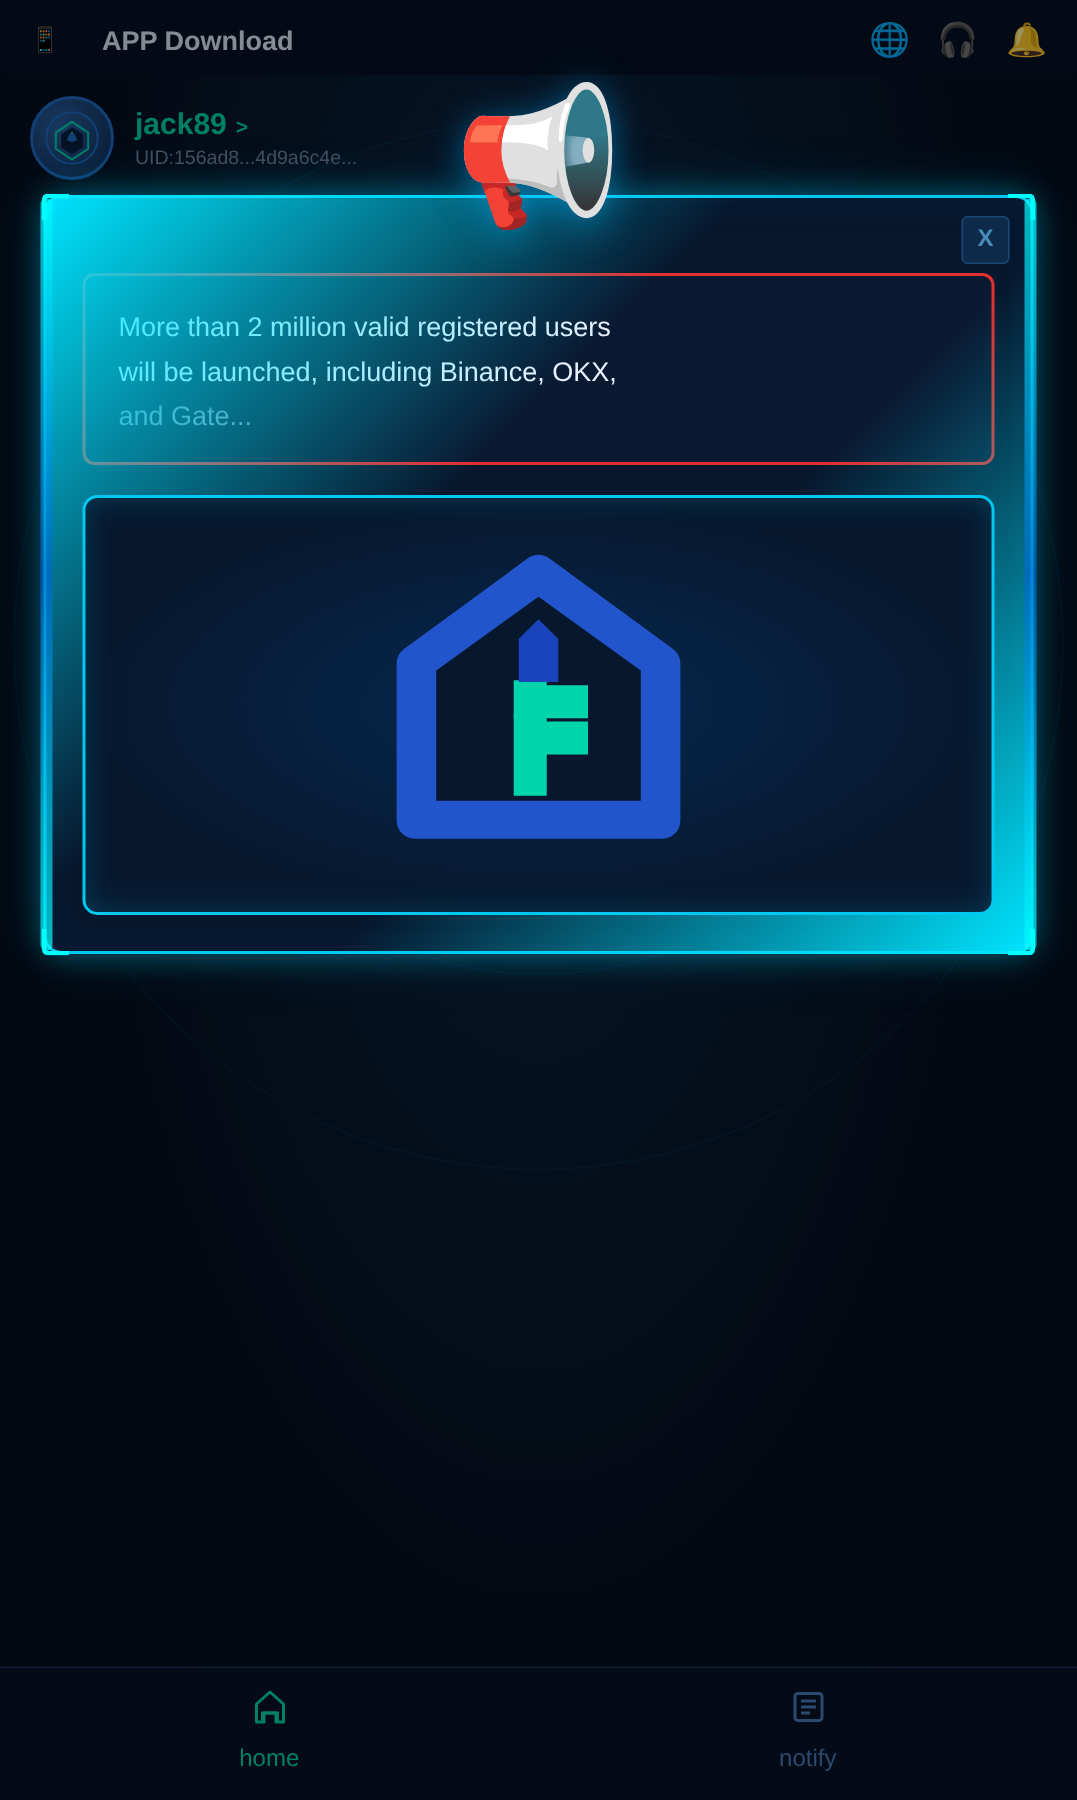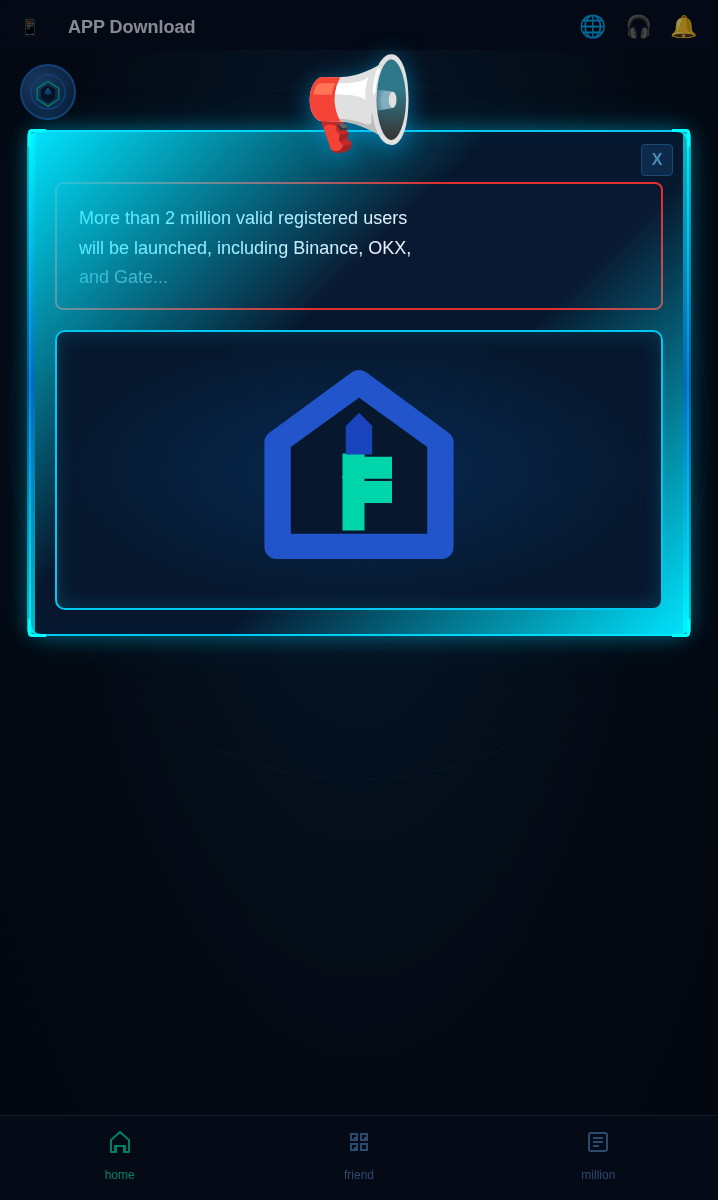--- a/index.html
+++ b/index.html
@@ -268,21 +268,21 @@
       flex: 1;
     }
     .nav-icon {
       font-size: 26px;
       color: #4a7ab8;
     }
     .nav-icon.active {
       color: #00d4aa;
     }
     .nav-label {
-      font-size: 12px;
+      font-size: 16px;
       color: #4a7ab8;
     }
     .nav-label.active {
       color: #00d4aa;
     }
 
     
     .side-glow-left, .side-glow-right {
       position: absolute;
       top: 0;
@@ -319,20 +319,27 @@
 <div class="user-section">
   <div class="user-avatar">
     <svg class="avatar-logo" viewBox="0 0 40 40" xmlns="http://www.w3.org/2000/svg">
       <circle cx="20" cy="20" r="19" fill="none" stroke="#1e6bc4" stroke-width="1.5"></circle>
       <path d="M20 8 L32 16 L32 28 L20 36 L8 28 L8 16 Z" fill="none" stroke="#00d4aa" stroke-width="1.5"></path>
       <path d="M20 12 L28 17 L28 27 L20 32 L12 27 L12 17 Z" fill="#0a2040"></path>
       <path d="M20 15 L16 22 L20 20 L24 22 Z" fill="#00d4aa"></path>
       <circle cx="20" cy="20" r="3" fill="#1e6bc4"></circle>
     </svg>
   </div>
+  <div class="user-info">
+    <div class="user-name">
+      <span>jack89</span>
+      <span class="user-name-arrow">&gt;</span>
+    </div>
+    <div class="user-uid">UID:156ad8...4d9a6c4e...</div>
+  </div>
 </div>
 
 <div class="modal-overlay">
   <div class="modal-card">
     <div class="corner-tl"></div>
     <div class="corner-tr"></div>
     <div class="corner-bl"></div>
     <div class="corner-br"></div>
     <div class="side-glow-left"></div>
     <div class="side-glow-right"></div>
@@ -377,35 +384,21 @@
       <svg width="28" height="28" viewBox="0 0 28 28" fill="none" xmlns="http://www.w3.org/2000/svg">
         <path d="M5 12L14 4L23 12V24H18V18H10V24H5V12Z" stroke="#00d4aa" stroke-width="2" fill="none" stroke-linejoin="round"></path>
         <path d="M9 24V18H19V24" stroke="#00d4aa" stroke-width="2" fill="none"></path>
       </svg>
     </span>
     <span class="nav-label active">home</span>
   </div>
   <div class="nav-item">
     <span class="nav-icon">
       <svg width="28" height="28" viewBox="0 0 28 28" fill="none" xmlns="http://www.w3.org/2000/svg">
-        <rect x="6" y="6" width="6" height="6" stroke="#4a7ab8" stroke-width="2" fill="none"></rect>
-        <rect x="16" y="6" width="6" height="6" stroke="#4a7ab8" stroke-width="2" fill="none"></rect>
-        <rect x="6" y="16" width="6" height="6" stroke="#4a7ab8" stroke-width="2" fill="none"></rect>
-        <rect x="16" y="16" width="6" height="6" stroke="#4a7ab8" stroke-width="2" fill="none"></rect>
-        <rect x="9" y="9" width="2" height="2" fill="#4a7ab8"></rect>
-        <rect x="19" y="9" width="2" height="2" fill="#4a7ab8"></rect>
-        <rect x="9" y="19" width="2" height="2" fill="#4a7ab8"></rect>
-      </svg>
-    </span>
-    <span class="nav-label">friend</span>
-  </div>
-  <div class="nav-item">
-    <span class="nav-icon">
-      <svg width="28" height="28" viewBox="0 0 28 28" fill="none" xmlns="http://www.w3.org/2000/svg">
         <rect x="5" y="5" width="18" height="18" rx="2" stroke="#4a7ab8" stroke-width="2" fill="none"></rect>
         <line x1="9" y1="10" x2="19" y2="10" stroke="#4a7ab8" stroke-width="2"></line>
         <line x1="9" y1="14" x2="19" y2="14" stroke="#4a7ab8" stroke-width="2"></line>
         <line x1="9" y1="18" x2="15" y2="18" stroke="#4a7ab8" stroke-width="2"></line>
       </svg>
     </span>
-    <span class="nav-label">million</span>
+    <span class="nav-label">notify</span>
   </div>
 </div>
 
 </body></html>

